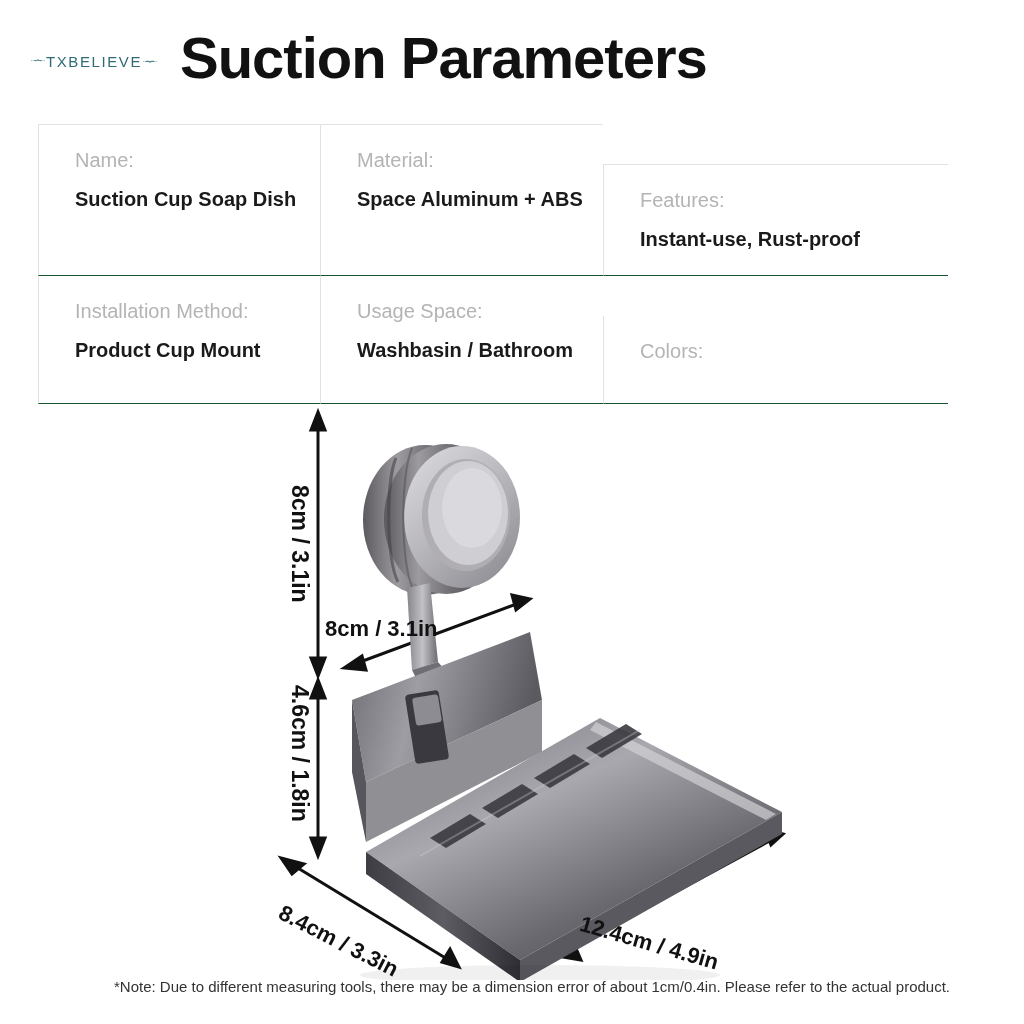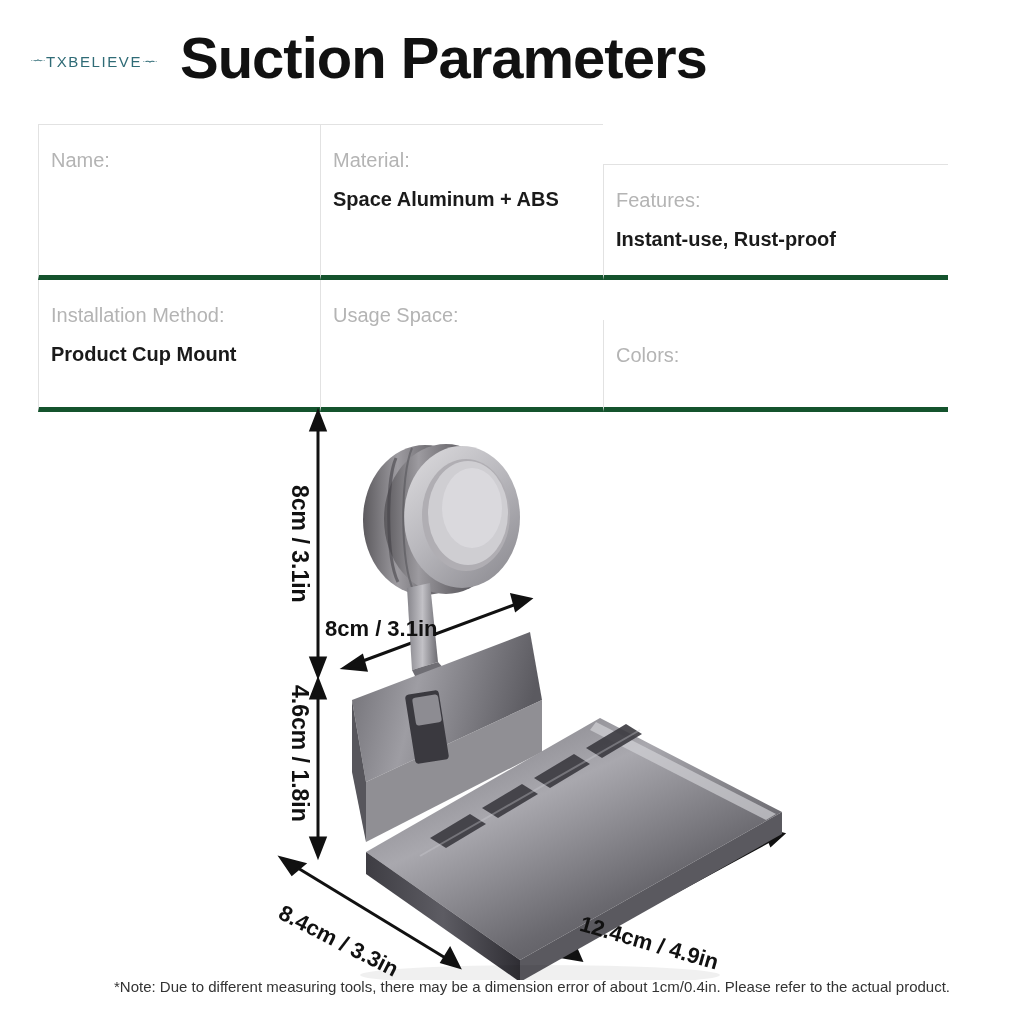--- a/index.html
+++ b/index.html
@@ -70,24 +70,24 @@
     position: absolute;
     left: 38px;
     top: 124px;
     width: 910px;
   }
   .params-row {
     display: flex;
     width: 100%;
   }
   .param-cell {
-    padding: 24px 0 24px 12px;
+    padding: 24px 0 24px 36px;
     box-sizing: border-box;
     border-left: 1px solid #e2e2e2;
-    border-bottom: 5px solid #14532d;
+    border-bottom: 1px solid #14532d;
   }
   .param-cell.c0 { width: 282px; }
   .param-cell.c1 { width: 283px; }
   .param-cell.c2 { width: 345px; margin-top: 40px; }
   .params-row.r0 .param-cell { border-top: 1px solid #e2e2e2; }
   .param-label {
     font-size: 20px;
     color: #b4b4b4;
     margin-bottom: 16px;
     white-space: nowrap;
@@ -191,38 +191,40 @@
     </div>
 
     <div class="page-title">Suction Parameters</div>
   </div>
 
   <div class="params">
 
     <div class="params-row r0">
       <div class="param-cell c0">
         <div class="param-label">Name:</div>
+        <div class="param-value">Suction Cup Soap Dish</div>
       </div>
       <div class="param-cell c1">
         <div class="param-label">Material:</div>
         <div class="param-value">Space Aluminum + ABS</div>
       </div>
       <div class="param-cell c2">
         <div class="param-label">Features:</div>
         <div class="param-value">Instant-use, Rust-proof</div>
       </div>
     </div>
 
     <div class="params-row r1">
       <div class="param-cell c0">
         <div class="param-label">Installation Method:</div>
         <div class="param-value">Product Cup Mount</div>
       </div>
       <div class="param-cell c1">
         <div class="param-label">Usage Space:</div>
+        <div class="param-value">Washbasin / Bathroom</div>
       </div>
       <div class="param-cell c2">
         <div class="param-label">Colors:</div>
       </div>
     </div>
 
   </div>
 
   <div class="product-area">
 

